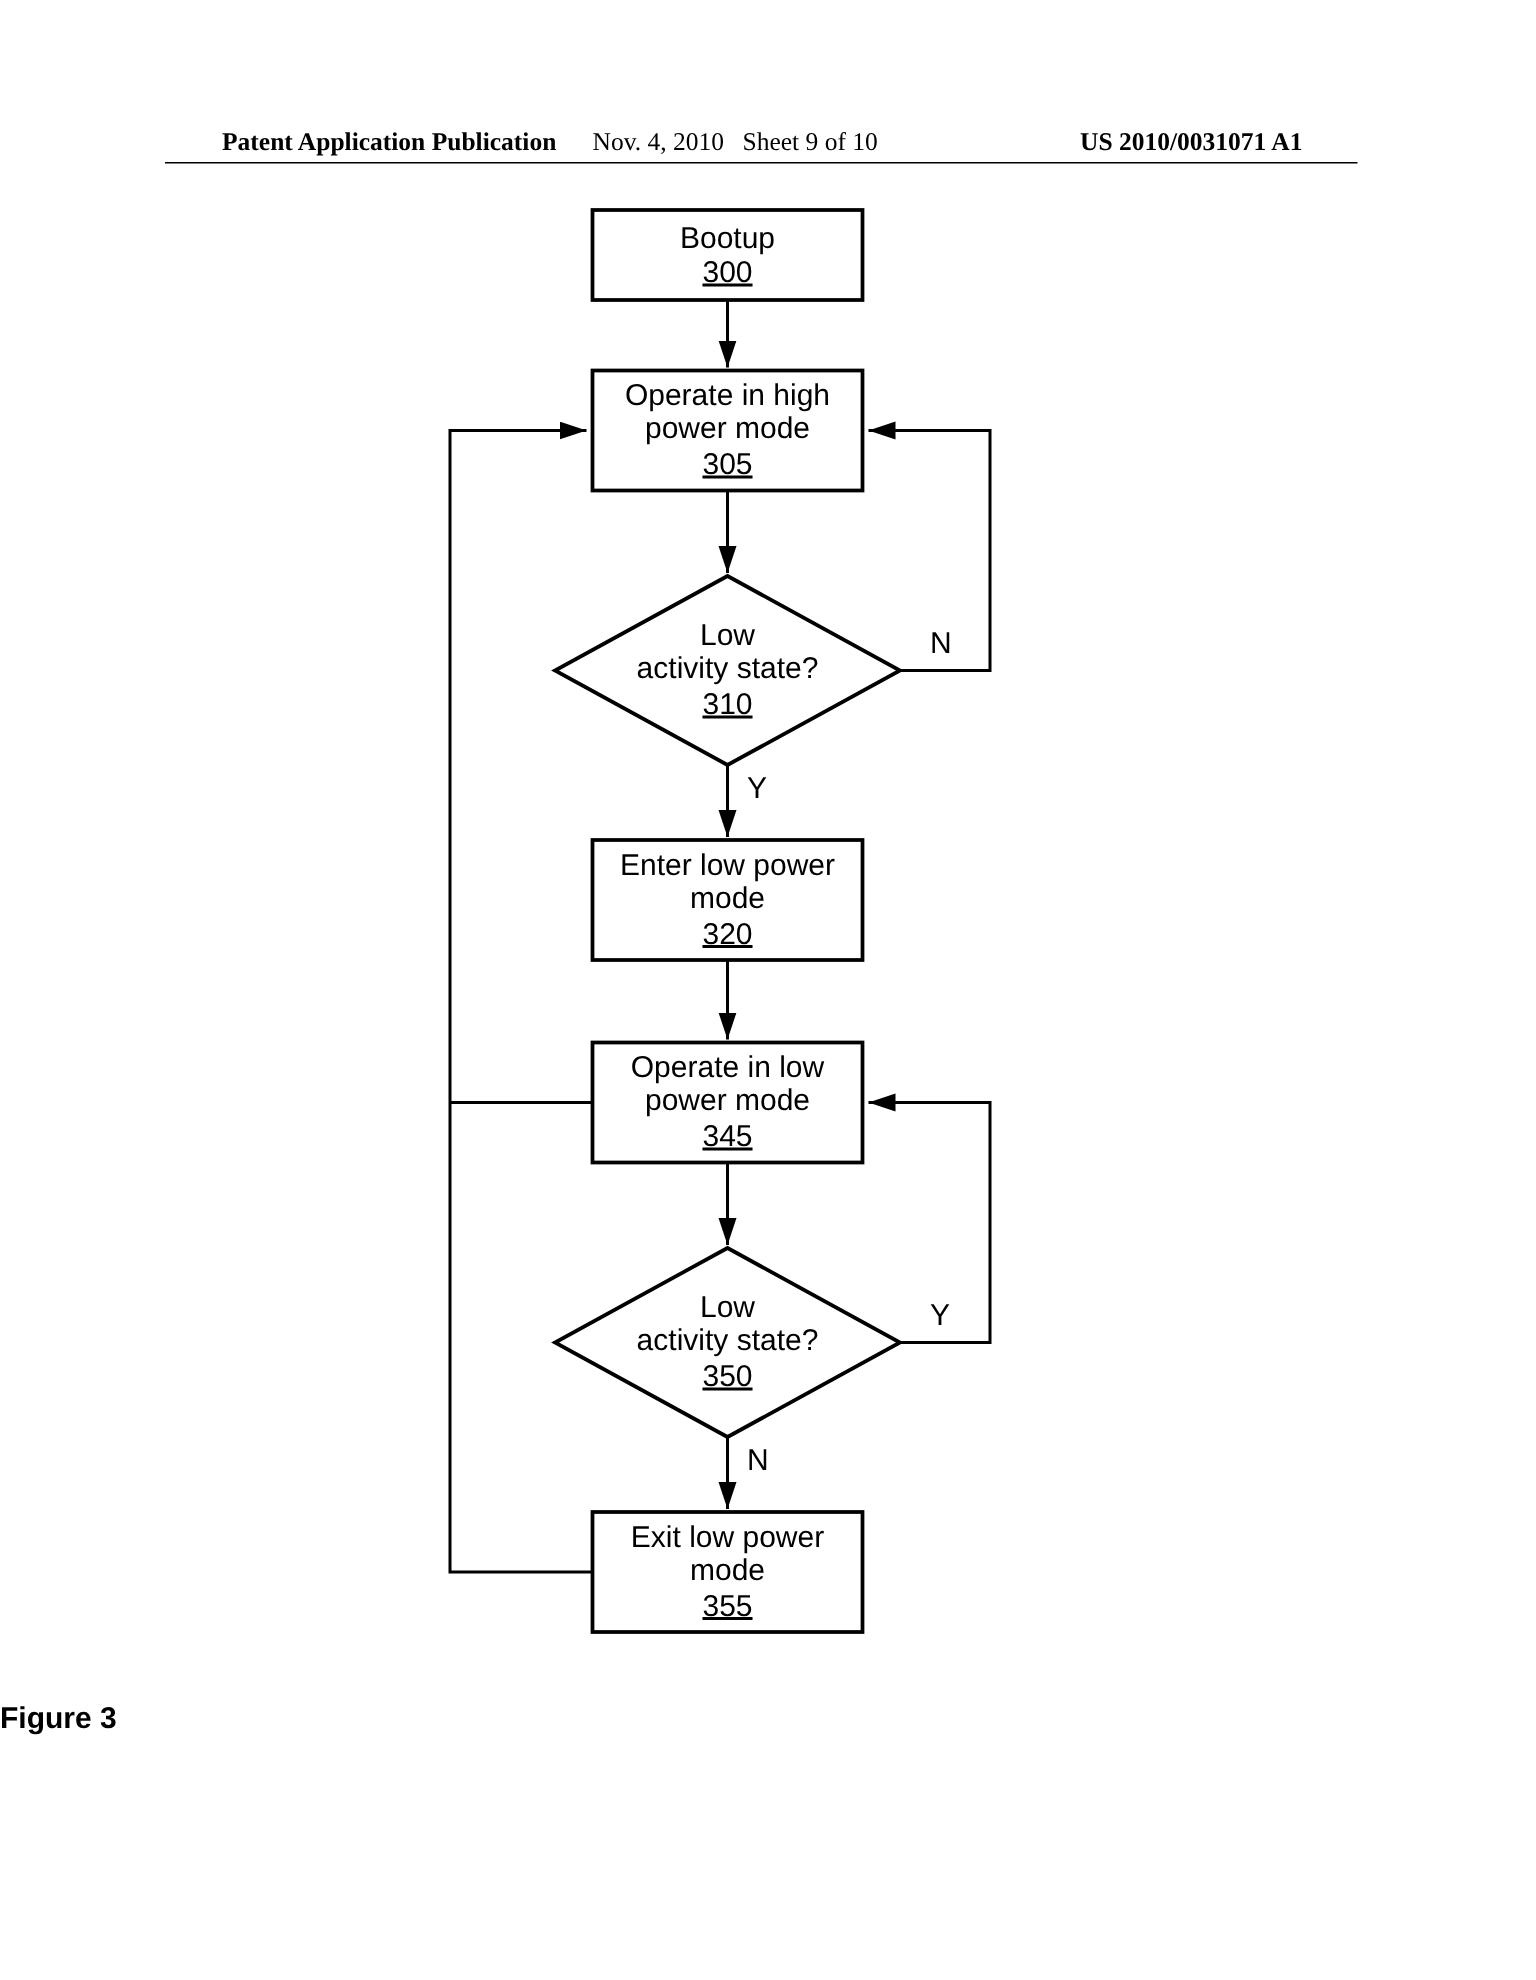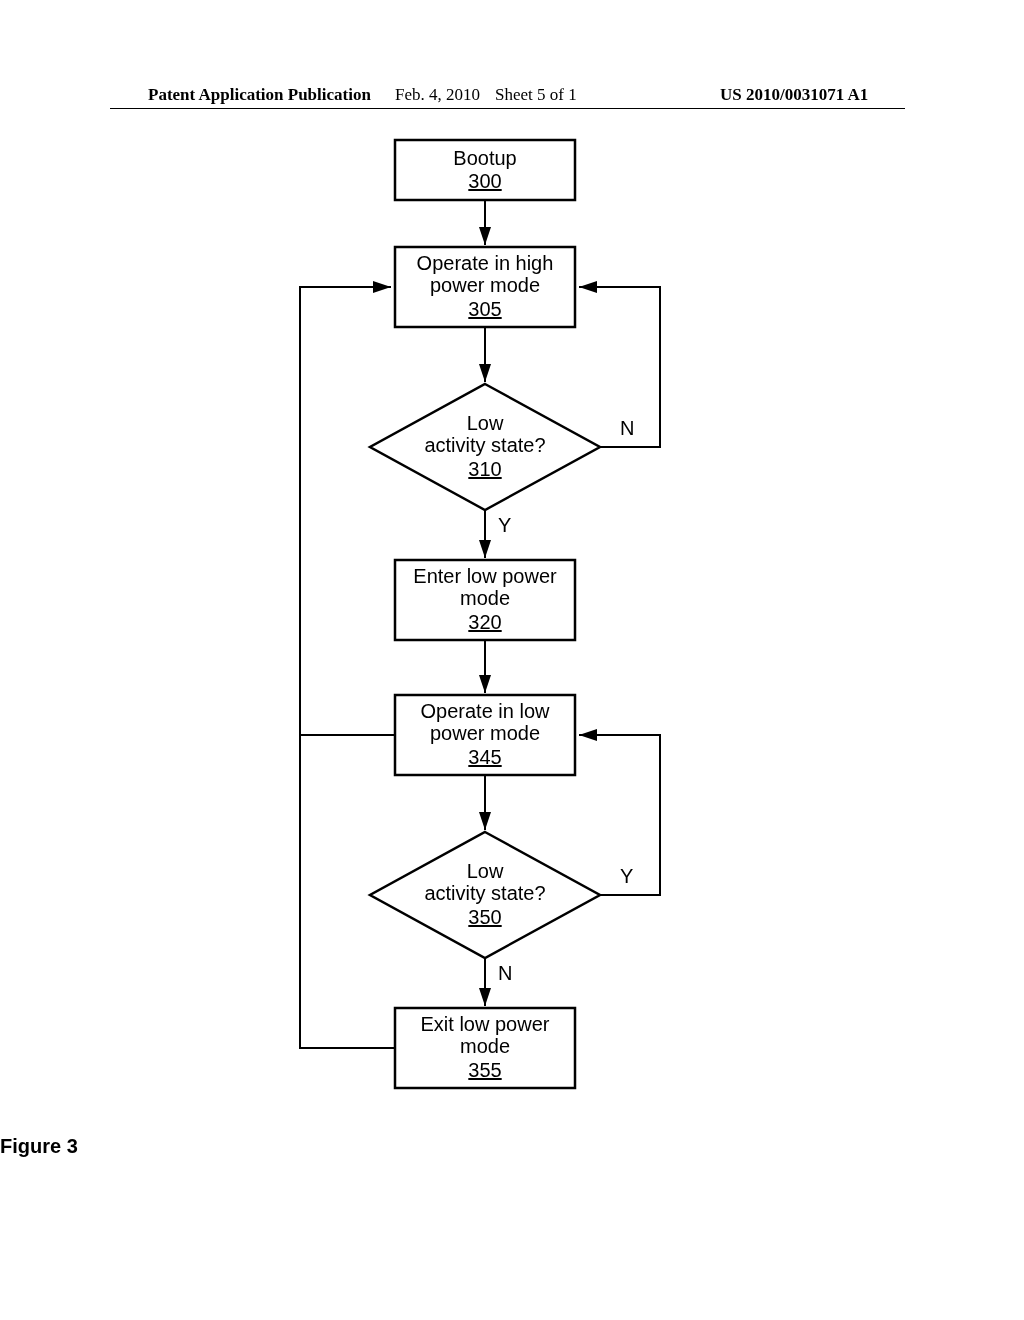--- a/index.html
+++ b/index.html
@@ -74,22 +74,22 @@
   }
   .branch-label {
     font-size: 20px;
   }
 </style>
 </head>
 <body>
 
 <div class="header">
   <span class="pub-label">Patent Application Publication</span>
-  <span class="date">Feb. 4, 2010</span>
-  <span class="sheet">Sheet 5 of 1</span>
+  <span class="date">Nov. 4, 2010</span>
+  <span class="sheet">Sheet 9 of 10</span>
   <span class="pubnum">US 2010/0031071 A1</span>
 </div>
 <div class="hr"></div>
 
 <svg width="1024" height="1000">
   <defs>
     <marker id="arrow" markerWidth="10" markerHeight="10" refX="9" refY="3" orient="auto" markerUnits="strokeWidth">
       <path d="M0,0 L0,6 L9,3 z" fill="#000"></path>
     </marker>
   </defs>

